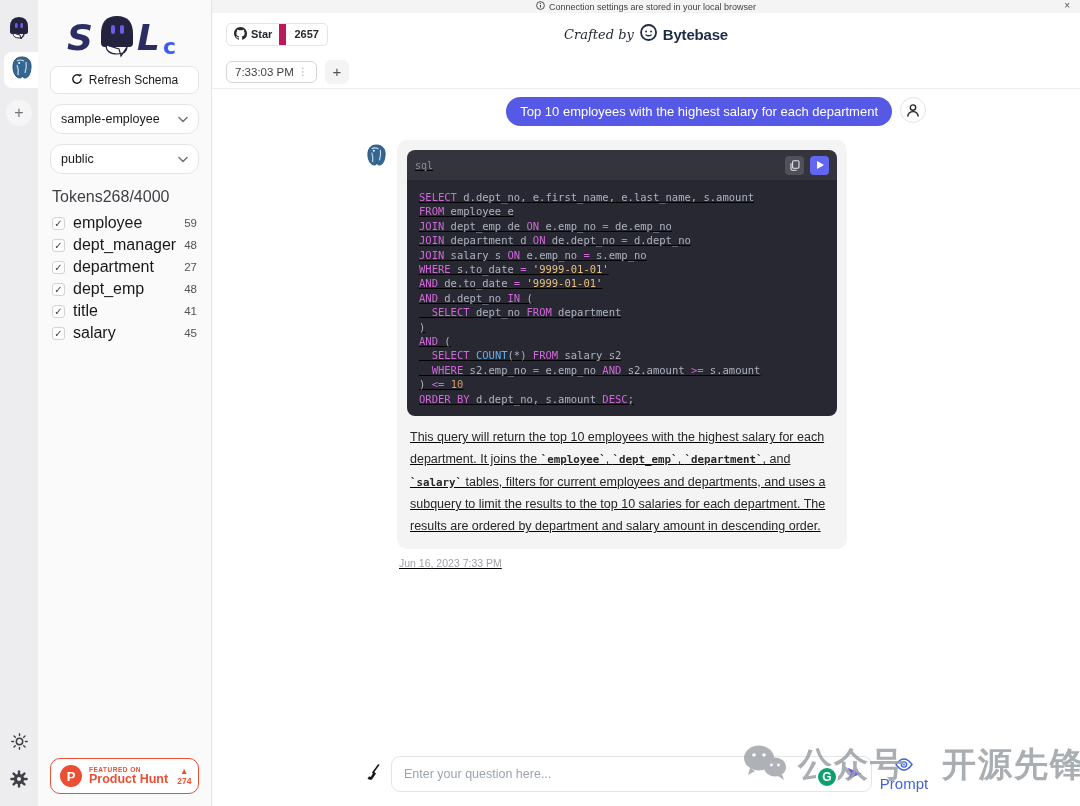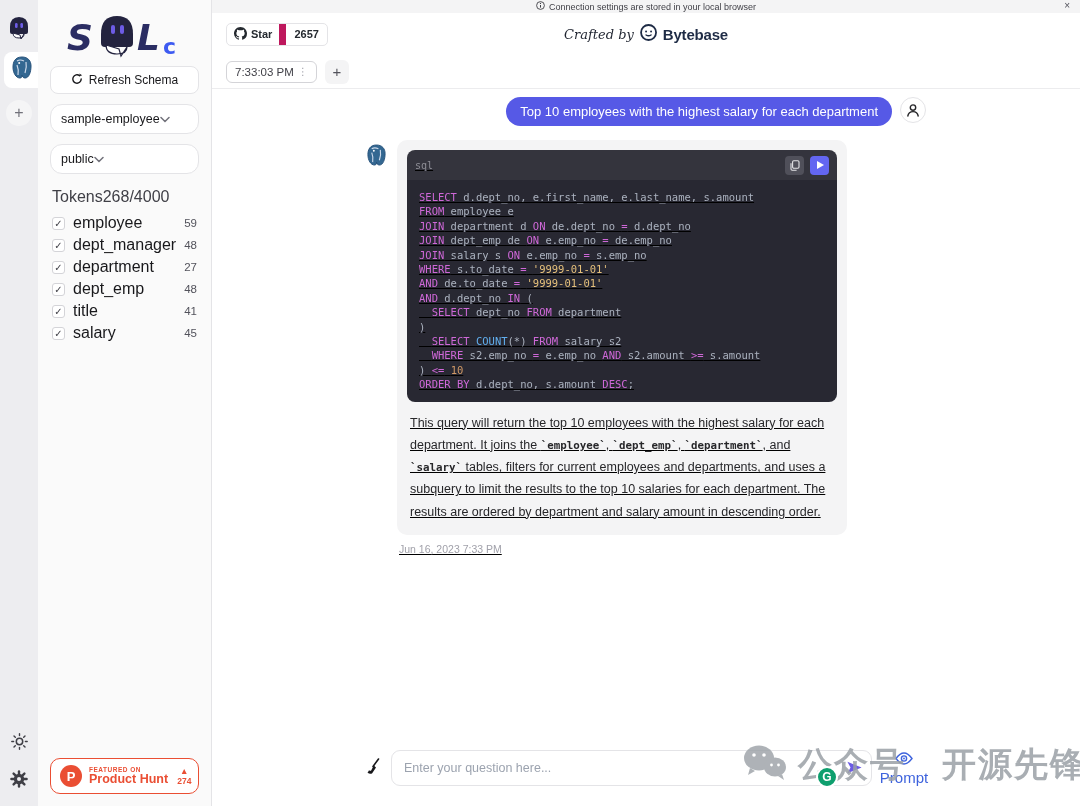--- a/index.html
+++ b/index.html
@@ -17,21 +17,21 @@
                display:flex; align-items:center; justify-content:center; font-size:16px; margin-top:8px; cursor:pointer; }
   .rail-bottom { margin-top:auto; display:flex; flex-direction:column; align-items:center; gap:16px; padding-bottom:14px; }
 
   
   .sidebar { width:174px; background:#fafafa; border-right:1px solid #e4e4e7; display:flex;
              flex-direction:column; padding:6px 12px 12px; flex-shrink:0; }
   .logo { display:flex; align-items:flex-end; justify-content:center; height:52px; margin-bottom:8px; }
   .btn { background:#fff; border:1px solid #e4e4e7; border-radius:8px; height:28px; display:flex;
          align-items:center; justify-content:center; gap:6px; font-size:12px; color:#18181b; cursor:pointer; }
   .select { background:#fff; border:1px solid #e4e4e7; border-radius:12px; height:30px; display:flex;
-            align-items:center; padding:0 10px; font-size:12.5px;
+            align-items:center; justify-content:space-between; padding:0 10px; font-size:12.5px;
             color:#18181b; margin-top:10px; cursor:pointer; }
   .tokens { display:flex; justify-content:flex-start; font-size:16px; color:#3f3f46;
             margin:14px 2px 8px; }
   .tables { display:flex; flex-direction:column; gap:4px; }
   .trow { display:flex; align-items:center; height:18px; padding:0 2px; }
   .cbx { width:13px; height:13px; border:1px solid #d4d4d8; border-radius:3px; background:#fff;
          font-size:10px; line-height:11px; text-align:center; color:#3f3f46; margin-right:8px; cursor:pointer; }
   .tname { font-size:16px; color:#18181b; flex:1; }
   .tcount { font-size:11.5px; color:#52525b; }
   .ph-badge { margin-top:auto; background:#fff; border:1.5px solid #ea4e33; border-radius:10px;
@@ -85,21 +85,21 @@
   .play-tri { width:0; height:0; border-left:7px solid #fff; border-top:4.5px solid transparent;
               border-bottom:4.5px solid transparent; margin-left:2px; }
   .code-body { background:#282832; padding:10px 12px; }
   .code-line { font-size:10.5px; line-height:14.4px; white-space:pre; color:#abb2bf; }
   .tk-k { color:#cf68d8; } .tk-f { color:#61afef; } .tk-s { color:#e5c07b; }
   .tk-n { color:#d19a66; } .tk-p { color:#abb2bf; }
   .explain { font-size:12.5px; color:#27272a; line-height:1.78; padding:10px 3px 2px; }
   .inline-code { font-family:"DejaVu Sans Mono", monospace; font-weight:bold; font-size:10.8px; }
   .msg-time { font-size:10.5px; color:#a1a1aa; margin-top:8px; padding-left:2px; }
 
-  .composer { margin-top:auto; padding-bottom:20px; }
+  .composer { margin-top:auto; padding-bottom:14px; }
   .composer-row { width:560px; margin:0 auto; display:flex; align-items:center; gap:10px; }
   .input-wrap { position:relative; flex:1; }
   .question-input { width:100%; height:36px; border:1px solid #e4e4e7; border-radius:9px; padding:0 34px 0 12px;
                     font-size:12.5px; color:#18181b; outline:none; font-family:"Liberation Sans", sans-serif; }
   .question-input::placeholder { color:#9ca3af; }
   .send-btn { position:absolute; right:9px; top:9px; cursor:pointer; }
   .prompt-btn { display:flex; flex-direction:column; align-items:center; gap:1px; color:#3e63dd;
                 font-size:15px; cursor:pointer; width:44px; }
 
   
@@ -348,28 +348,29 @@
                       </svg>
                     </span>
                     <span class="icon-btn play">
                       <span class="play-tri"></span>
                     </span>
                   </span>
                 </div>
                 <div class="code-body" id="code-body">
                     <div class="code-line"><span class="tk-k">SELECT</span><span class="tk-p"> d.dept_no, e.first_name, e.last_name, s.amount</span></div>
                     <div class="code-line"><span class="tk-k">FROM</span><span class="tk-p"> employee e</span></div>
+                    <div class="code-line"><span class="tk-k">JOIN</span><span class="tk-p"> dept_emp de </span><span class="tk-k">ON</span><span class="tk-p"> e.emp_no </span><span class="tk-k">=</span><span class="tk-p"> de.emp_no</span></div>
                     <div class="code-line"><span class="tk-k">JOIN</span><span class="tk-p"> department d </span><span class="tk-k">ON</span><span class="tk-p"> de.dept_no </span><span class="tk-k">=</span><span class="tk-p"> d.dept_no</span></div>
-                    <div class="code-line"><span class="tk-k">JOIN</span><span class="tk-p"> dept_emp de </span><span class="tk-k">ON</span><span class="tk-p"> e.emp_no </span><span class="tk-k">=</span><span class="tk-p"> de.emp_no</span></div>
                     <div class="code-line"><span class="tk-k">JOIN</span><span class="tk-p"> salary s </span><span class="tk-k">ON</span><span class="tk-p"> e.emp_no </span><span class="tk-k">=</span><span class="tk-p"> s.emp_no</span></div>
                     <div class="code-line"><span class="tk-k">WHERE</span><span class="tk-p"> s.to_date </span><span class="tk-k">=</span><span class="tk-p"> </span><span class="tk-s">'9999-01-01'</span></div>
                     <div class="code-line"><span class="tk-k">AND</span><span class="tk-p"> de.to_date </span><span class="tk-k">=</span><span class="tk-p"> </span><span class="tk-s">'9999-01-01'</span></div>
                     <div class="code-line"><span class="tk-k">AND</span><span class="tk-p"> d.dept_no </span><span class="tk-k">IN</span><span class="tk-p"> (</span></div>
                     <div class="code-line"><span class="tk-p">  </span><span class="tk-k">SELECT</span><span class="tk-p"> dept_no </span><span class="tk-k">FROM</span><span class="tk-p"> department</span></div>
                     <div class="code-line"><span class="tk-p">)</span></div>
+                    <div class="code-line"><span class="tk-k">AND</span><span class="tk-p"> (</span></div>
                     <div class="code-line"><span class="tk-p">  </span><span class="tk-k">SELECT</span><span class="tk-p"> </span><span class="tk-f">COUNT</span><span class="tk-p">(*) </span><span class="tk-k">FROM</span><span class="tk-p"> salary s2</span></div>
                     <div class="code-line"><span class="tk-p">  </span><span class="tk-k">WHERE</span><span class="tk-p"> s2.emp_no </span><span class="tk-k">=</span><span class="tk-p"> e.emp_no </span><span class="tk-k">AND</span><span class="tk-p"> s2.amount </span><span class="tk-k">&gt;=</span><span class="tk-p"> s.amount</span></div>
                     <div class="code-line"><span class="tk-p">) </span><span class="tk-k">&lt;=</span><span class="tk-p"> </span><span class="tk-n">10</span></div>
                     <div class="code-line"><span class="tk-k">ORDER BY</span><span class="tk-p"> d.dept_no, s.amount </span><span class="tk-k">DESC</span><span class="tk-p">;</span></div>
                   </div>
               </div>
               <div class="explain" id="explain"><span>This query will return the top 10 employees with the highest salary for each department. It joins the </span><span class="inline-code">`employee`</span><span>, </span><span class="inline-code">`dept_emp`</span><span>, </span><span class="inline-code">`department`</span><span>, and </span><span class="inline-code">`salary`</span><span> tables, filters for current employees and departments, and uses a subquery to limit the results to the top 10 salaries for each department. The results are ordered by department and salary amount in descending order.</span></div>
             </div>
             <div class="msg-time">Jun 16, 2023 7:33 PM</div>
           </div>

